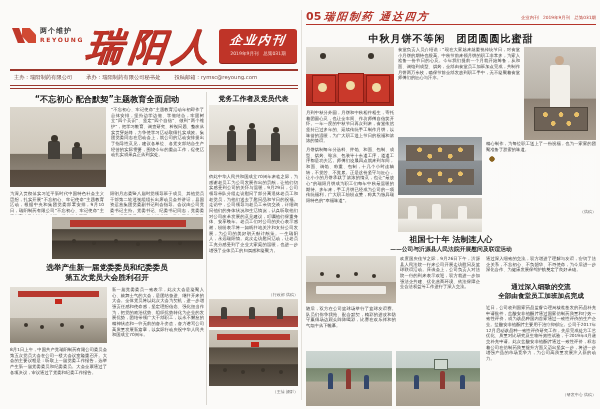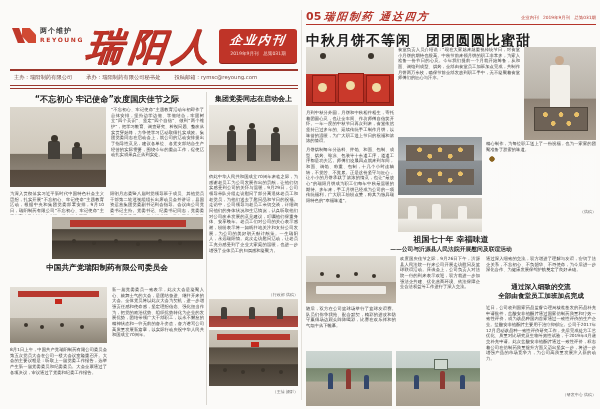--- a/index.html
+++ b/index.html
@@ -27,21 +27,21 @@
   .h-a2{font-size:7.6px;font-weight:bold;color:#1d1d1d;text-align:center;line-height:1.35;}
   .h-mid{font-size:7px;font-weight:bold;color:#1d1d1d;text-align:center;}
   .credit{font-size:4px;color:#6a6a6a;text-align:right;}
   .vdiv{width:1px;background:#d9d6d0;}
   
   .pgno{font-size:11px;font-weight:bold;color:#b5342a;}
   .slogan{font-family:"DejaVu Serif","Liberation Serif",serif;font-size:10.5px;font-weight:bold;font-style:italic;
           color:#b5342a;letter-spacing:2px;transform:skewX(-6deg);}
   .issue{font-size:4.4px;color:#b5342a;text-align:right;}
   .redrule{height:1px;background:#b5342a;}
-  .h-r1{font-size:14px;font-weight:bold;color:#1d1d1d;letter-spacing:1px;}
+  .h-r1{font-size:10px;font-weight:bold;color:#1d1d1d;text-align:center;letter-spacing:1px;}
   .h-r2{font-size:8px;font-weight:bold;color:#1d1d1d;text-align:center;}
   .h-r2s{font-size:5.8px;font-weight:bold;color:#2c2c2c;text-align:center;}
   .h-r3{font-size:6.6px;font-weight:bold;color:#1d1d1d;text-align:center;line-height:1.4;}
   
   .ph{position:absolute;overflow:hidden;background:#cfc9bf;}
   .ph i{position:absolute;display:block;}
   .ph-meet1{background:linear-gradient(180deg,#dcd7cd 0%,#cfc8bb 58%,#7a7163 59%,#8a8175 78%,#55493d 79%,#5f5348 100%);}
   .ph-audit{background:linear-gradient(180deg,#b7b0a4 0%,#b7b0a4 28%,#4e463c 30%,#6b6254 55%,#3c352d 57%,#5a5246 100%);}
   .ph-conf{background:linear-gradient(180deg,#e3dfd7 0%,#d6d1c7 55%,#b7b0a3 56%,#8d8577 100%);}
   .ph-visit{background:linear-gradient(180deg,#ece9e2 0%,#ddd8cf 60%,#a49a8c 61%,#b9b0a2 100%);}
@@ -90,21 +90,21 @@
   </div>
   <div class="abs rule-a" style="left:10px;top:69px;width:288px;"></div>
   <div class="abs infobar" style="left:14px;top:74px;width:284px;">
     <span>主办：瑞阳制药有限公司</span>
     <span>承办：瑞阳制药有限公司秘书处</span>
     <span>投稿邮箱：rymsc@reyoung.com</span>
   </div>
   <div class="abs rule-b" style="left:10px;top:85px;width:288px;"></div>
   <div class="abs rule-b" style="left:10px;top:87.5px;width:288px;"></div>
 
-  <div class="abs h-a1" style="left:10px;top:94px;width:194px;">“不忘初心 牢记使命”欢度国庆佳节之际</div>
+  <div class="abs h-a1" style="left:10px;top:94px;width:194px;">“不忘初心 配合默契”主题教育全面启动</div>
 
   <div class="ph ph-meet1" style="left:10px;top:107px;width:96px;height:80px;">
     <i class="fig" style="left:38px;top:34px;width:12px;height:18px;"></i>
     <i class="head" style="left:41px;top:28px;width:7px;height:7px;"></i>
     <i class="fig" style="left:62px;top:40px;width:10px;height:12px;"></i>
     <i class="head" style="left:64px;top:35px;width:6px;height:6px;"></i>
   </div>
   <div class="abs t" style="left:111px;top:107px;width:93px;height:80px;">“不忘初心、牢记使命”主题教育活动年初即作了总体安排，坚持边学边做、学做结合，牢固树立“四个意识”、坚定“四个自信”、做到“两个维护”，把学习教育、调查研究、检视问题、整改落实贯穿始终，力争使学习活动取得扎实成效。集团党委同志在启动会上，就公司的活动安排提出了指导性意见，建议各单位、各党支部结合生产经营的实际需要，围绕今年的重点工作，促使活动扎实成果真正落到实处。</div>
 
   <div class="abs t" style="left:10px;top:191px;width:94px;height:24px;">为深入贯彻落实习近平新时代中国特色社会主义思想，扎实开展“不忘初心、牢记使命”主题教育活动，根据中央和集团党委部署安排，9月10日，瑞阳制药有限公司“不忘初心、牢记使命”主题教育动员会议在办公楼一楼会议室召开。</div>
@@ -114,37 +114,38 @@
     <i class="banner" style="left:18px;top:3px;width:116px;height:7px;"></i>
     <i class="head" style="left:20px;top:22px;width:4px;height:4px;"></i>
     <i class="head" style="left:40px;top:24px;width:4px;height:4px;"></i>
     <i class="head" style="left:62px;top:22px;width:4px;height:4px;"></i>
     <i class="head" style="left:84px;top:25px;width:4px;height:4px;"></i>
     <i class="head" style="left:106px;top:22px;width:4px;height:4px;"></i>
     <i class="head" style="left:126px;top:24px;width:4px;height:4px;"></i>
   </div>
 
   <div class="abs h-a2" style="left:10px;top:263px;width:194px;">
-    <div>中国共产党瑞阳制药有限公司委员会</div>
+    <div>选举产生新一届党委委员和纪委委员</div>
+    <div>第五次党员大会胜利召开</div>
   </div>
 
   <div class="ph ph-conf" style="left:10px;top:287px;width:97px;height:56px;">
     <i class="banner" style="left:8px;top:4px;width:81px;height:6px;"></i>
     <i class="flagred" style="left:45px;top:12px;width:7px;height:5px;"></i>
     <i class="head" style="left:14px;top:36px;width:4px;height:4px;"></i>
     <i class="head" style="left:30px;top:38px;width:4px;height:4px;"></i>
     <i class="head" style="left:50px;top:36px;width:4px;height:4px;"></i>
     <i class="head" style="left:70px;top:38px;width:4px;height:4px;"></i>
   </div>
   <div class="abs t" style="left:112px;top:287px;width:92px;height:118px;">新一届党委委员一致表示，此次大会是凝聚人心、鼓舞士气的大会，是团结奋进、继往开来的大会。全体党员将以此次大会为契机，进一步增强责任感和使命感，坚定理想信念、强化担当作为，把党的政治优势、组织优势转化为企业的发展优势，团结带领广大干部职工，以永不懈怠的精神状态和一往无前的奋斗姿态，奋力谱写公司高质量发展新篇章，以实际行动庆祝中华人民共和国成立70周年。</div>
   <div class="abs t" style="left:10px;top:347px;width:97px;height:58px;">8月1日上午，中国共产党瑞阳制药有限公司委员会第五次党员大会在公司一楼大会议室隆重召开。大会的主要议程是：听取上一届党委工作报告，选举产生新一届党委委员和纪委委员。大会全票通过了各项决议，审议通过了党委和纪委工作报告。</div>
 
   <div class="abs vdiv" style="left:206px;top:92px;height:313px;"></div>
 
-  <div class="abs h-mid" style="left:209px;top:94px;width:89px;">集团党委同志在启动会上</div>
+  <div class="abs h-mid" style="left:209px;top:94px;width:89px;">党务工作者及党员代表</div>
   <div class="ph ph-visit" style="left:209px;top:105px;width:89px;height:66px;">
     <i class="fig" style="left:18px;top:26px;width:9px;height:30px;"></i>
     <i class="head" style="left:20px;top:20px;width:6px;height:6px;"></i>
     <i class="fig" style="left:38px;top:24px;width:9px;height:32px;"></i>
     <i class="head" style="left:40px;top:18px;width:6px;height:6px;"></i>
     <i class="fig" style="left:62px;top:28px;width:9px;height:28px;"></i>
     <i class="head" style="left:64px;top:22px;width:6px;height:6px;"></i>
   </div>
   <div class="abs t" style="left:209px;top:174px;width:89px;height:117px;">值此中华人民共和国成立70周年来临之际，为感谢老员工为公司发展作出的贡献，让他们切实感受到公司的关怀与温暖，9月29日，公司领导带队分组走访慰问了部分离退休老员工和老党员，为他们送去了慰问品和节日的祝福。走访中，公司领导与老员工亲切交谈，详细询问他们的身体状况和生活情况，认真听取他们对公司改革发展的意见建议，叮嘱他们保重身体、安享晚年。老员工们对公司的关心表示感谢，纷纷表示将一如既往地关注和支持公司发展，为公司的美好明天献计献策。一生瑞阳人，永远瑞阳情。此次走访慰问活动，让老员工充分感受到了企业大家庭的温暖，也进一步增强了全体员工的归属感和凝聚力。</div>
   <div class="abs credit" style="left:209px;top:292px;width:89px;">（行政部 供稿）</div>
@@ -200,21 +201,21 @@
   <div class="ph ph-btable" style="left:398px;top:198px;width:84px;height:34px;">
     <i class="figw" style="left:10px;top:8px;width:9px;height:14px;"></i>
     <i class="figw" style="left:34px;top:6px;width:9px;height:16px;"></i>
     <i class="figw" style="left:60px;top:8px;width:9px;height:14px;"></i>
   </div>
 
   <div class="abs t" style="left:486px;top:141px;width:110px;height:12px;">精心制作，为每位职工送上了一份祝福，也为一家家的团聚准备了甜蜜的味道。</div>
   <div class="ph ph-convey dotgrid" style="left:486px;top:154px;width:110px;height:53px;"></div>
   <div class="abs credit" style="left:486px;top:209px;width:110px;">（供稿）</div>
 
-  <div class="abs h-r2" style="left:306px;top:234px;width:290px;">祖国七十年  幸福味道</div>
+  <div class="abs h-r2" style="left:306px;top:234px;width:290px;">祖国七十年  法制连人心</div>
   <div class="abs h-r2s" style="left:306px;top:245px;width:290px;">——公司与沂源县人民法院开展慰问及联谊活动</div>
 
   <div class="ph ph-court" style="left:306px;top:256px;width:90px;height:47px;">
     <i class="head" style="left:14px;top:16px;width:4px;height:4px;"></i>
     <i class="head" style="left:30px;top:18px;width:4px;height:4px;"></i>
     <i class="head" style="left:48px;top:16px;width:4px;height:4px;"></i>
     <i class="head" style="left:66px;top:18px;width:4px;height:4px;"></i>
     <i style="left:10px;top:30px;width:70px;height:8px;background:#efece6;border-radius:1px;"></i>
   </div>
   <div class="abs t" style="left:306px;top:306px;width:90px;height:41px;">随后，双方在公司篮球场举行了篮球友谊赛。队员们你争我抢、配合默契，精彩的进攻和防守赢得场边观众阵阵喝彩，比赛在欢乐祥和的气氛中落下帷幕。</div>

